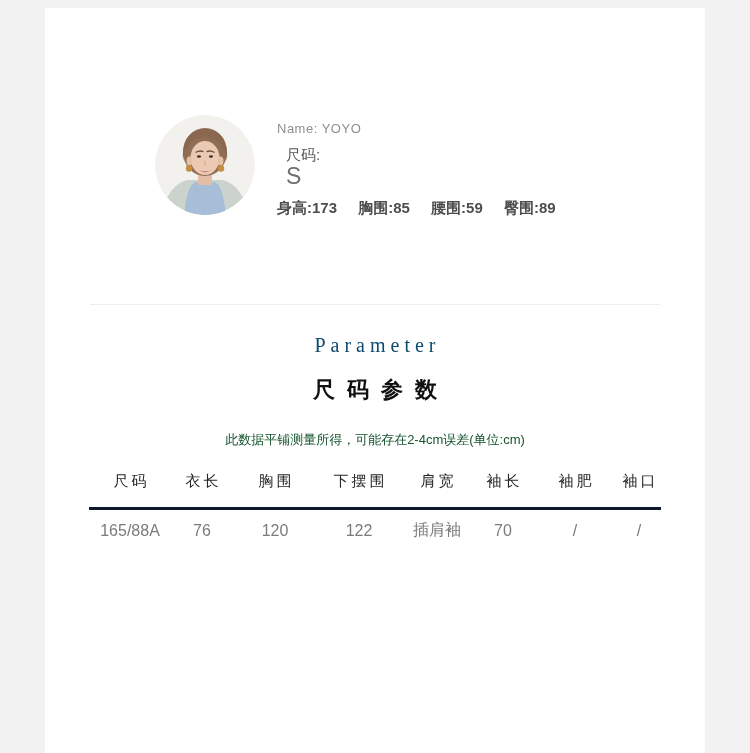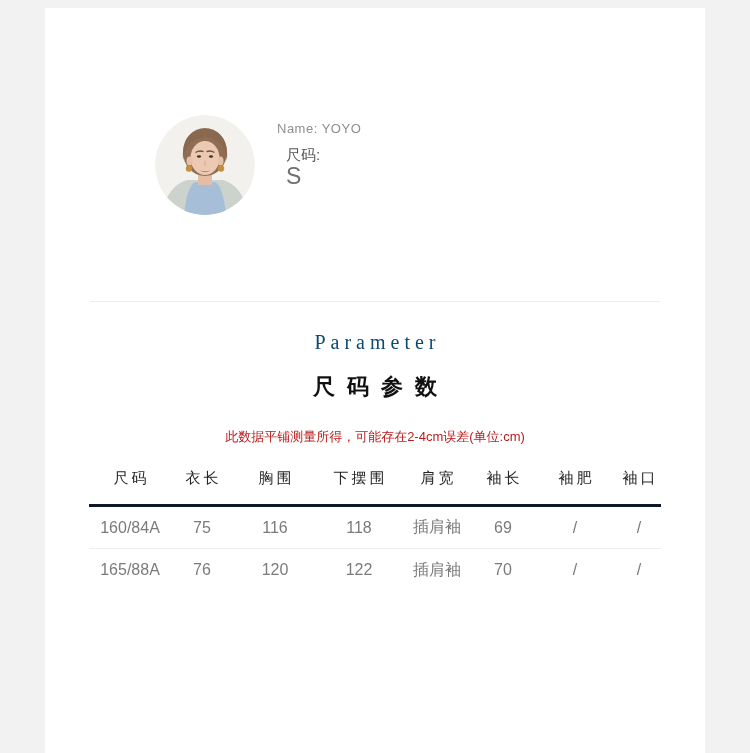--- a/index.html
+++ b/index.html
@@ -81,21 +81,21 @@
     font-size:22px;
     letter-spacing:12px;
     color:#101010;
     padding-left:12px;
   }
   .notes {
     margin-top:24px;
     text-align:center;
     font-size:13px;
     line-height:21px;
-    color:#b91c1c;
+    color:#14532d;
   }
   
   table.size-table {
     margin:16px auto 0 auto;
     width:572px;
     border-collapse:collapse;
     table-layout:fixed;
   }
   .size-table th {
     font-size:15px;
@@ -154,20 +154,26 @@
     </div>
     <div class="model-info">
       <div class="name-line">
         <span>Name:</span>
         <span>YOYO</span>
       </div>
       <div class="size-line">
         <span>尺码:</span>
         <span class="size-value">S</span>
       </div>
+      <div class="stats-line">
+        <span class="stat"><span>身高:</span><span>173</span></span>
+        <span class="stat"><span>胸围:</span><span>85</span></span>
+        <span class="stat"><span>腰围:</span><span>59</span></span>
+        <span class="stat"><span>臀围:</span><span>89</span></span>
+      </div>
     </div>
   </div>
 
   <hr class="divider">
 
   <div class="param-en">Parameter</div>
   <div class="param-zh">尺码参数</div>
   <div class="notes">
     <div>此数据平铺测量所得，可能存在2-4cm误差(单位:cm)</div>
   </div>
@@ -180,30 +186,20 @@
         <th class="c3">胸围</th>
         <th class="c4">下摆围</th>
         <th class="c5">肩宽</th>
         <th class="c6">袖长</th>
         <th class="c7">袖肥</th>
         <th class="c8">袖口</th>
       </tr>
     </thead>
     <tbody>
       <tr>
-        <td>160/84A</td>
-        <td>75</td>
-        <td>116</td>
-        <td>118</td>
-        <td>插肩袖</td>
-        <td>69</td>
-        <td>/</td>
-        <td>/</td>
-      </tr>
-      <tr>
         <td>165/88A</td>
         <td>76</td>
         <td>120</td>
         <td>122</td>
         <td>插肩袖</td>
         <td>70</td>
         <td>/</td>
         <td>/</td>
       </tr>
     </tbody>

